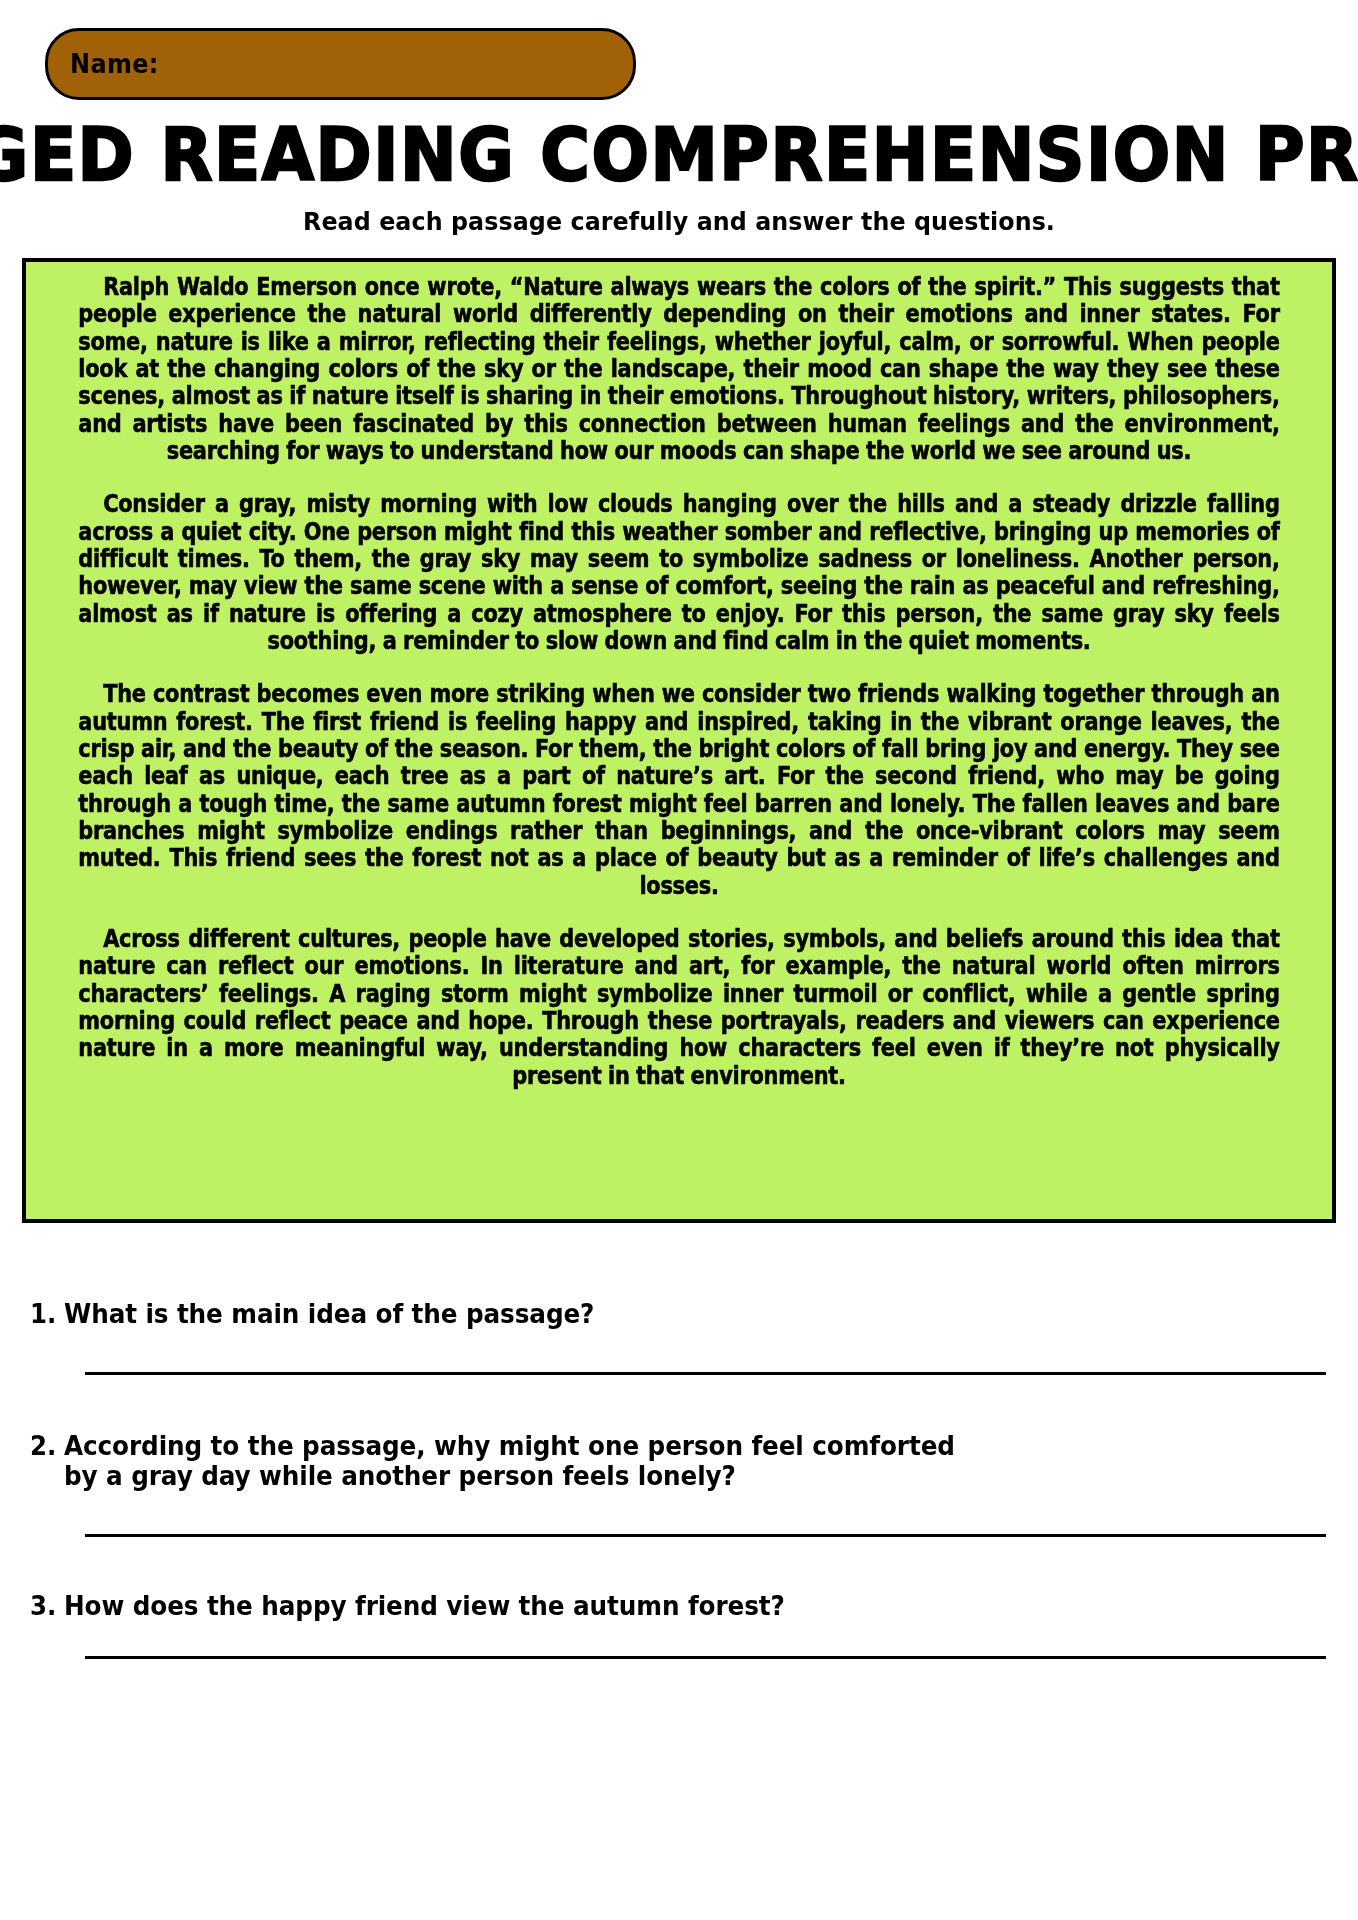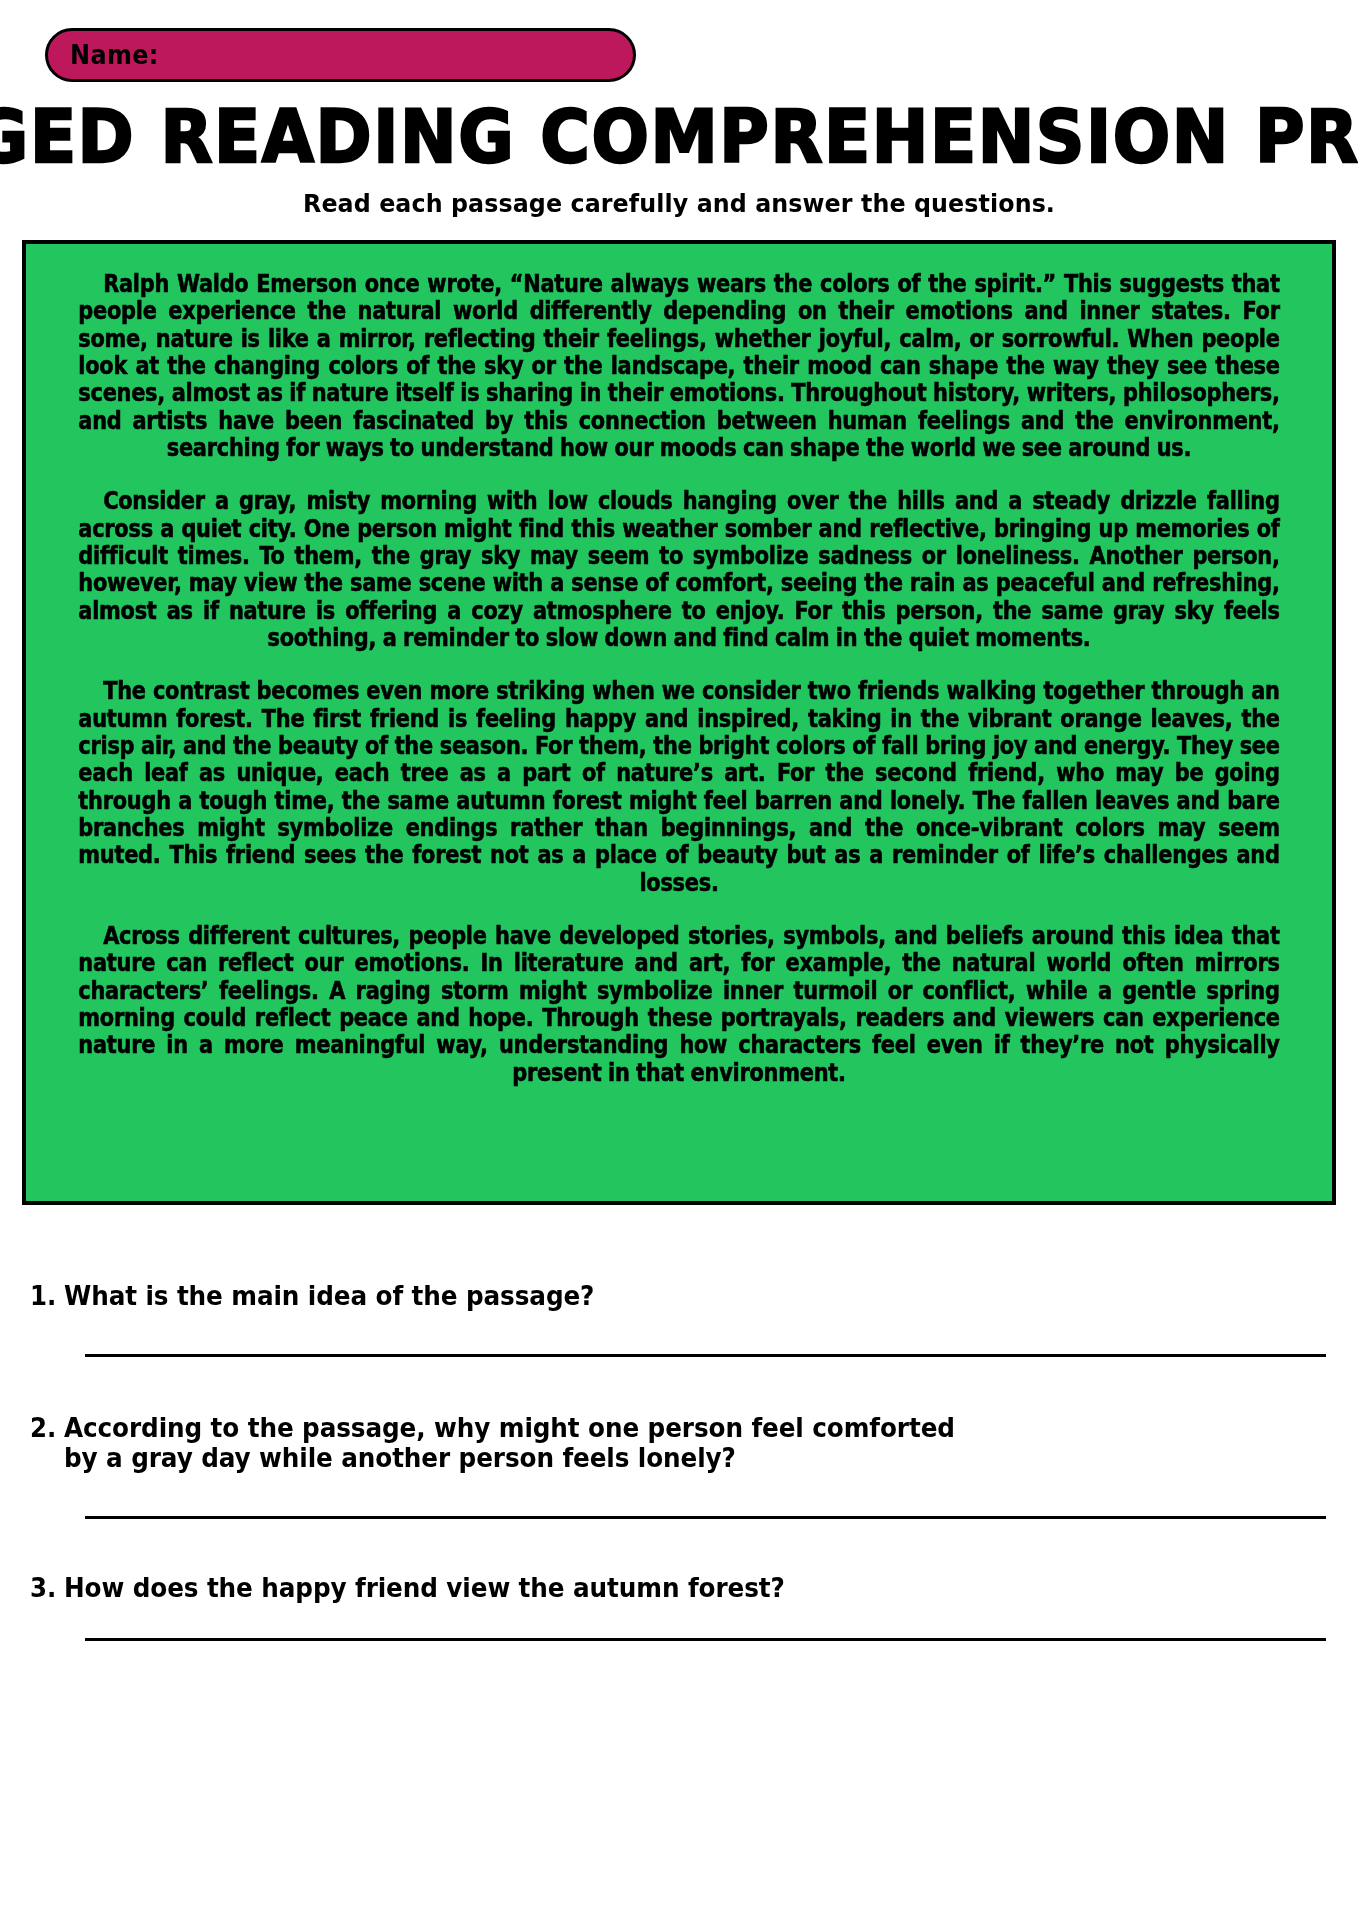--- a/index.html
+++ b/index.html
@@ -18,28 +18,28 @@
   }
 
   
   .id-row {
     display: flex;
     gap: 22px;
     padding: 28px 38px 0 45px;
     box-sizing: border-box;
   }
   .id-field {
-    height: 54px;
+    height: 72px;
     border: 3.5px solid #000;
     border-radius: 34px;
     display: flex;
     align-items: center;
     padding-left: 22px;
     box-sizing: border-box;
-    background: #be185d;
+    background: #a16207;
   }
   .id-field.name  { flex: 0 0 591px; }
   .id-field.date  { flex: 0 0 414px; }
   .id-label {
     font-family: "DejaVu Sans", sans-serif;
     font-weight: 700;
     font-size: 26px;
     letter-spacing: 0.4px;
     transform: scaleX(0.92);
     transform-origin: left center;
@@ -69,22 +69,22 @@
     margin-top: 20px;
     letter-spacing: 0.1px;
     transform: scaleX(0.95);
     white-space: nowrap;
   }
 
   
   .passage-box {
     margin: 22px 22px 0 22px;
     border: 4px solid #000;
-    background: #22c55e;
-    padding: 26px 24px 26px 24px;
+    background: #bef264;
+    padding: 11px 24px 26px 24px;
     box-sizing: border-box;
     height: 965px;
   }
   .passage-para {
     font-family: "DejaVu Sans Condensed", "DejaVu Sans", sans-serif;
     font-weight: 700;
     font-size: 24.3px;
     line-height: 1.125;
     text-align: justify;
     text-align-last: center;

